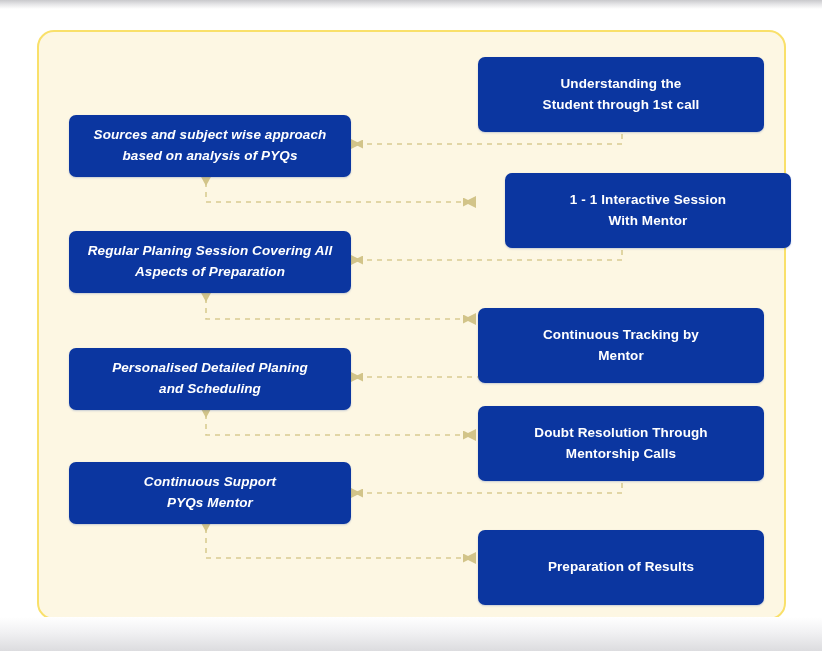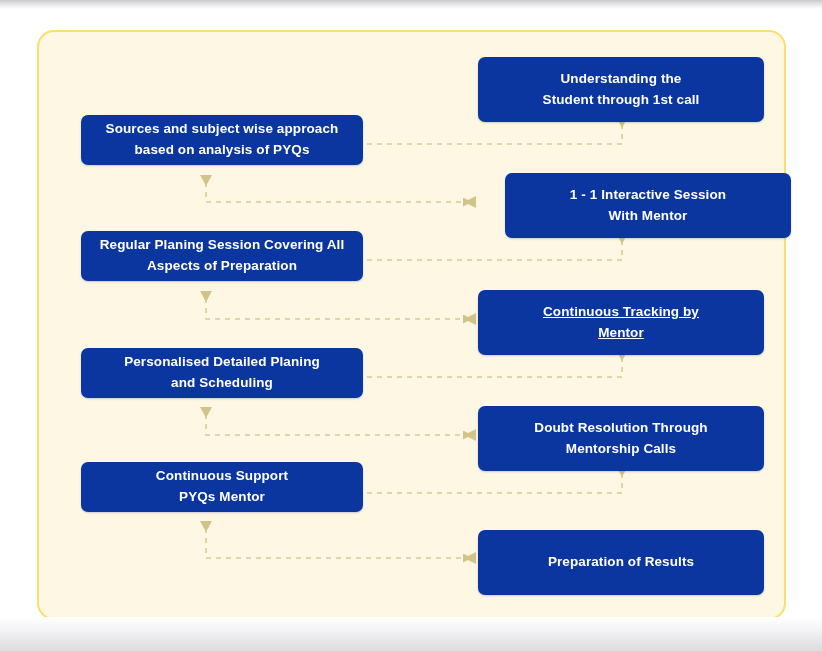--- a/index.html
+++ b/index.html
@@ -68,22 +68,22 @@
     font-size: 13.5px;
     font-weight: 700;
     line-height: 1.55;
     letter-spacing: 0.1px;
     padding: 4px 10px;
     box-shadow: 0 1px 2px rgba(11,54,160,0.22);
   }
 
   .node-label { display: block; white-space: pre-line; }
 
-  .col-left  { left: 42px;  width: 282px; height: 50px; }
-  .col-right { left: 439px; width: 286px; height: 65px; }
+  .col-left  { left: 30px;  width: 282px; height: 62px; font-style: italic; }
+  .col-right { left: 439px; width: 286px; height: 75px; }
 </style>
 </head>
 <body>
 
 <div id="page">
 
   <div class="edge-fade-top"></div>
 
   <div class="flow-card">
 
@@ -146,21 +146,21 @@
     <div class="node col-right" style="top:25px;">
       <span class="node-label">Understanding the
 Student through 1st call</span>
     </div>
 
     <div class="node col-right" style="top:141px;margin-left:27px;">
       <span class="node-label">1 - 1 Interactive Session
 With Mentor</span>
     </div>
 
-    <div class="node col-right" style="top:258px;text-decoration:underline;">
+    <div class="node col-right" style="top:276px;">
       <span class="node-label">Continuous Tracking by
 Mentor</span>
     </div>
 
     <div class="node col-right" style="top:374px;">
       <span class="node-label">Doubt Resolution Through
 Mentorship Calls</span>
     </div>
 
     <div class="node col-right" style="top:498px;">

